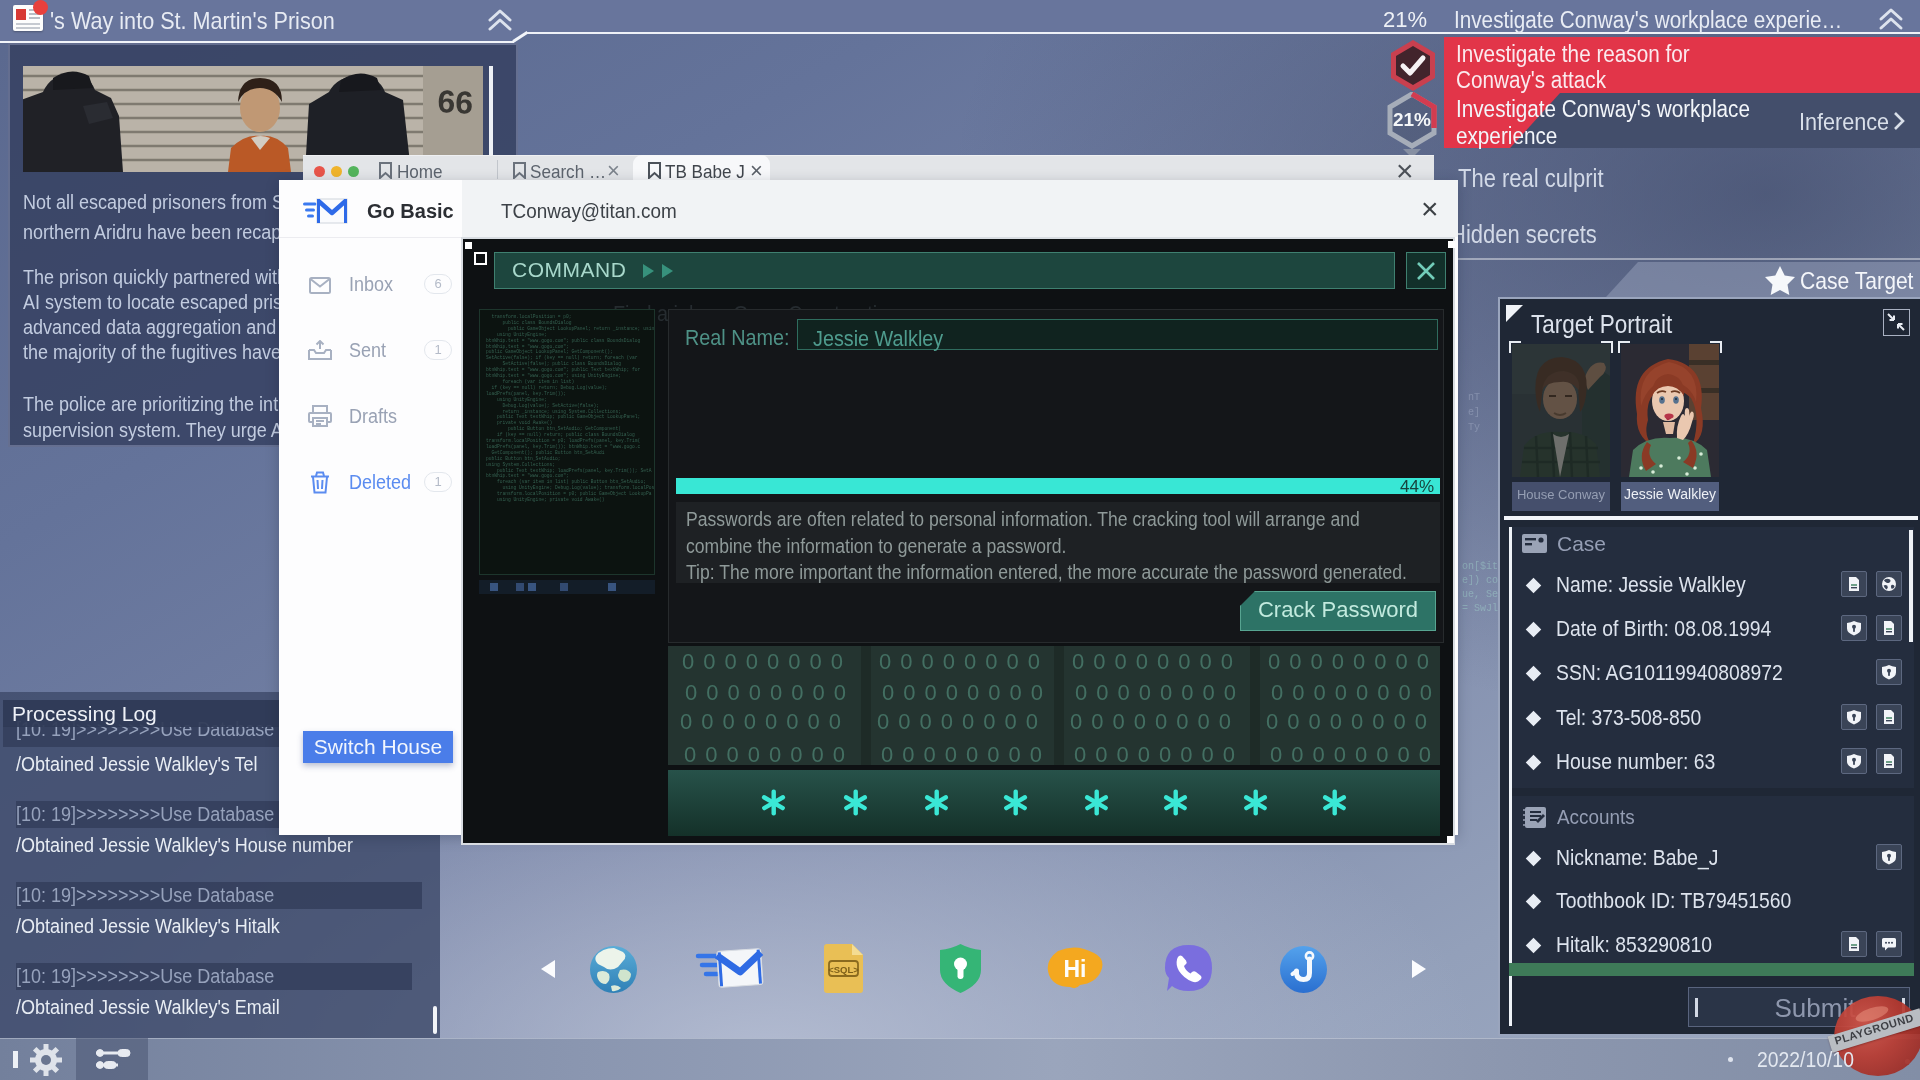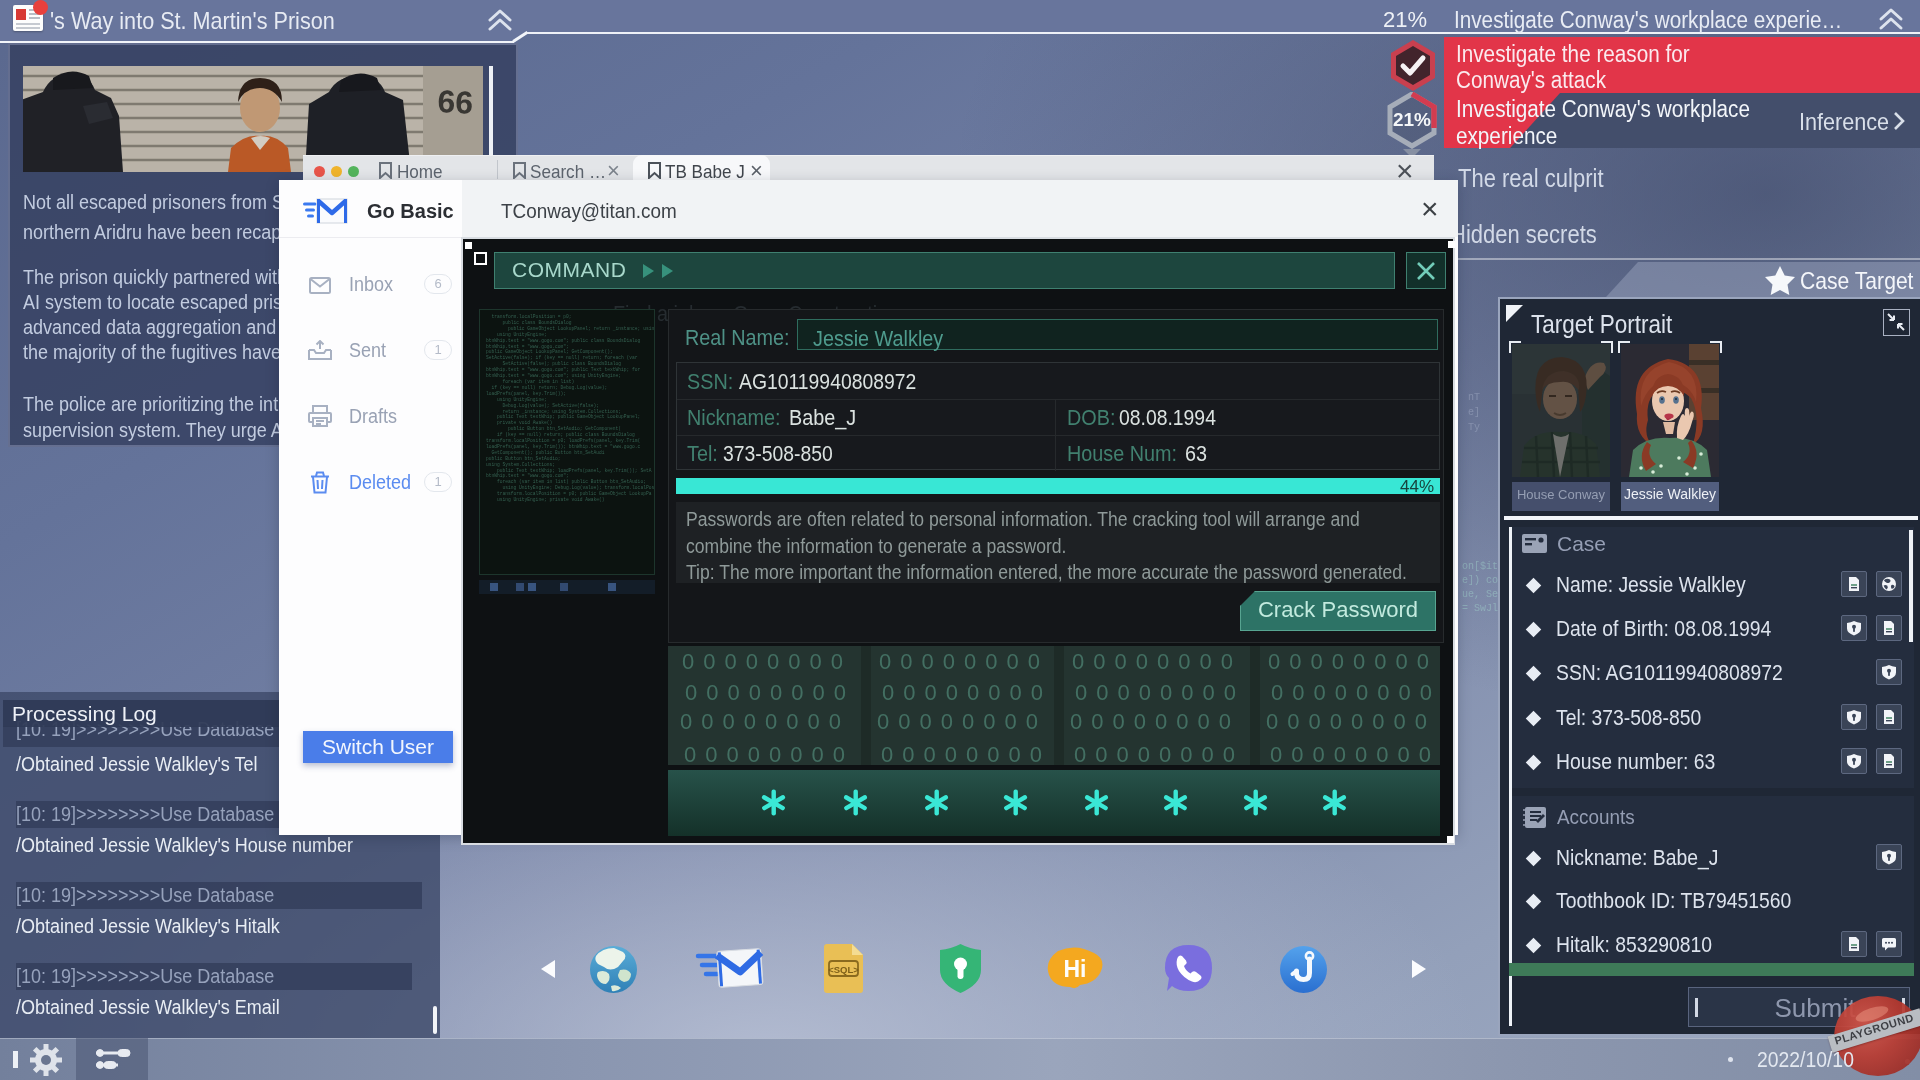--- a/index.html
+++ b/index.html
@@ -496,21 +496,21 @@
         <path d="M3,6 L4.5,21.5 L15.5,21.5 L17,6"></path>
         <path d="M1,5.5 L19,5.5"></path>
         <path d="M6,5 L7,1.5 L13,1.5 L14,5"></path>
         <path d="M7.5,9 L8,18 M12.5,9 L12,18"></path>
       </svg>
  <div class="t sx90" style="left:70px;top:291px;font-size:20px;color:#5b8cf0">Deleted</div>
  <div class="ab" style="left:145px;top:292px;width:28px;height:20px;border:1.5px solid #e3e7ed;border-radius:10px;box-sizing:border-box"></div>
  <div class="t" style="left:145px;top:294px;width:28px;text-align:center;font-size:13px;color:#b4bbc8">1</div>
 
  <div class="ab" style="left:24px;top:551px;width:150px;height:32px;background:#4a7de9;box-shadow:0 3px 6px rgba(30,50,110,0.3)"></div>
- <div class="t" style="left:24px;top:555px;width:150px;text-align:center;font-size:21px;color:#f2f6fd">Switch User</div>
+ <div class="t" style="left:24px;top:555px;width:150px;text-align:center;font-size:21px;color:#f2f6fd">Switch House</div>
 </div>
 
 <div class="ab gdots" style="left:461px;top:237px;width:994px;height:608px;background:#0e1113;border:2px solid #d9dde2;box-sizing:border-box">
  <div class="ab" style="left:2px;top:3px;width:7px;height:7px;background:#ffffff"></div>
  <div class="ab" style="left:985px;top:2px;width:7px;height:7px;background:#ffffff"></div>
  <div class="ab" style="left:11px;top:13px;width:13px;height:13px;border:2px solid #ffffff;box-sizing:border-box"></div>
 
  <div class="ab" style="left:31px;top:13px;width:901px;height:37px;background:#1d463e;border:1px solid #3f8070;box-sizing:border-box"></div>
  <div class="t" style="left:49px;top:19px;font-size:21px;letter-spacing:0.5px;color:#a8d8cb">COMMAND</div>
  <div class="ab" style="left:180px;top:25px;width:0;height:0;border-top:7px solid transparent;border-bottom:7px solid transparent;border-left:11px solid #37917c"></div>
@@ -562,35 +562,20 @@
  <div class="ab" style="left:65px;top:344px;width:8px;height:8px;background:rgba(70,103,156,0.75)"></div>
  <div class="ab" style="left:97px;top:344px;width:8px;height:8px;background:rgba(61,90,138,0.75)"></div>
  <div class="ab" style="left:145px;top:344px;width:8px;height:8px;background:rgba(70,103,156,0.75)"></div>
 
 
  <div class="ab" style="left:205px;top:70px;width:776px;height:334px;background:#141619;border:1px solid #272b2d;box-sizing:border-box"></div>
  <div class="t sx90" style="left:222px;top:86px;font-size:22px;color:#4e9186">Real Name:</div>
  <div class="ab" style="left:334px;top:80px;width:641px;height:31px;background:#10231f;border:1.5px solid #2f6c5e;box-sizing:border-box"></div>
  <div class="t sx90" style="left:350px;top:87px;font-size:22px;color:#4f9c8e">Jessie Walkley</div>
 
- <div class="ab" style="left:213px;top:123px;width:764px;height:108px;border:1px solid #2f3437;box-sizing:border-box;background:rgba(26,30,32,0.55)">
-  <div class="ab" style="left:0;top:36px;width:100%;height:1px;background:#26292c"></div>
-  <div class="ab" style="left:0;top:72px;width:100%;height:1px;background:#26292c"></div>
-  <div class="ab" style="left:378px;top:36px;width:1px;height:72px;background:#26292c"></div>
-  <div class="t sx90" style="left:10px;top:6px;font-size:22px;color:#41806f">SSN:</div>
-  <div class="t sx88" style="left:62px;top:6px;font-size:22px;color:#dbe2e0">AG10119940808972</div>
-  <div class="t sx90" style="left:10px;top:42px;font-size:22px;color:#41806f">Nickname:</div>
-  <div class="t sx90" style="left:112px;top:42px;font-size:22px;color:#dbe2e0">Babe_J</div>
-  <div class="t sx90" style="left:390px;top:42px;font-size:22px;color:#41806f">DOB:</div>
-  <div class="t sx88" style="left:442px;top:42px;font-size:22px;color:#dbe2e0">08.08.1994</div>
-  <div class="t sx90" style="left:10px;top:78px;font-size:22px;color:#41806f">Tel:</div>
-  <div class="t sx88" style="left:46px;top:78px;font-size:22px;color:#dbe2e0">373-508-850</div>
-  <div class="t sx90" style="left:390px;top:78px;font-size:22px;color:#41806f">House Num:</div>
-  <div class="t sx90" style="left:508px;top:78px;font-size:22px;color:#dbe2e0">63</div>
- </div>
 
  <div class="ab" style="left:213px;top:239px;width:764px;height:16px;background:#38e7d5"></div>
  <div class="t" style="left:925px;top:238px;width:46px;text-align:right;font-size:17px;color:#17443e">44%</div>
 
  <div class="ab" style="left:213px;top:263px;width:764px;height:81px;background:#1e2124"></div>
  <div class="t sx90" style="left:223px;top:267px;font-size:19.5px;line-height:26.5px;color:#8f9a99;white-space:pre">Passwords are often related to personal information. The cracking tool will arrange and
 combine the information to generate a password.
 Tip: The more important the information entered, the more accurate the password generated.</div>
 
  <div class="ab" style="left:777px;top:352px;width:196px;height:40px;background:#2d7366;border:1.5px solid #57a491;box-sizing:border-box;clip-path:polygon(15px 0,100% 0,100% 100%,0 100%,0 15px)"></div>

